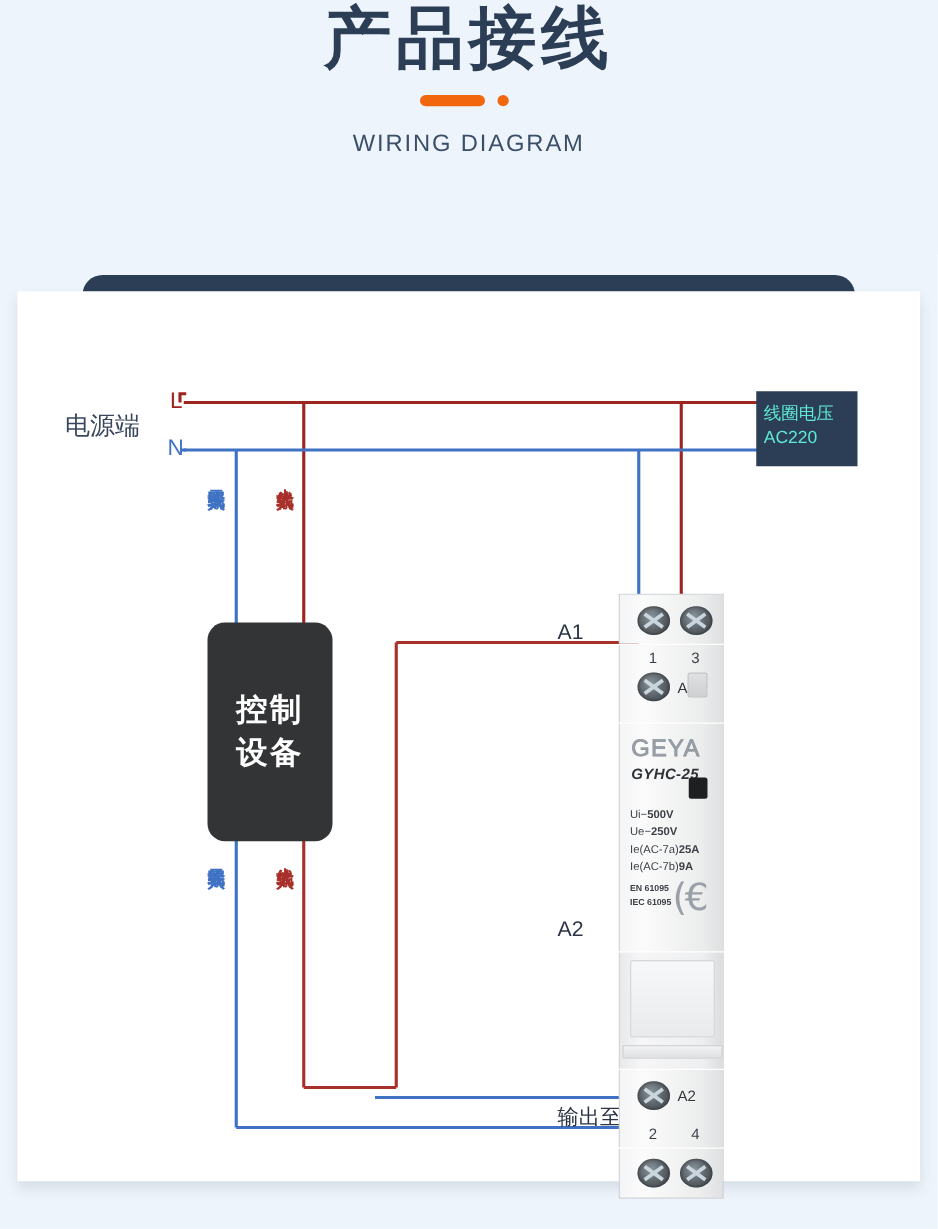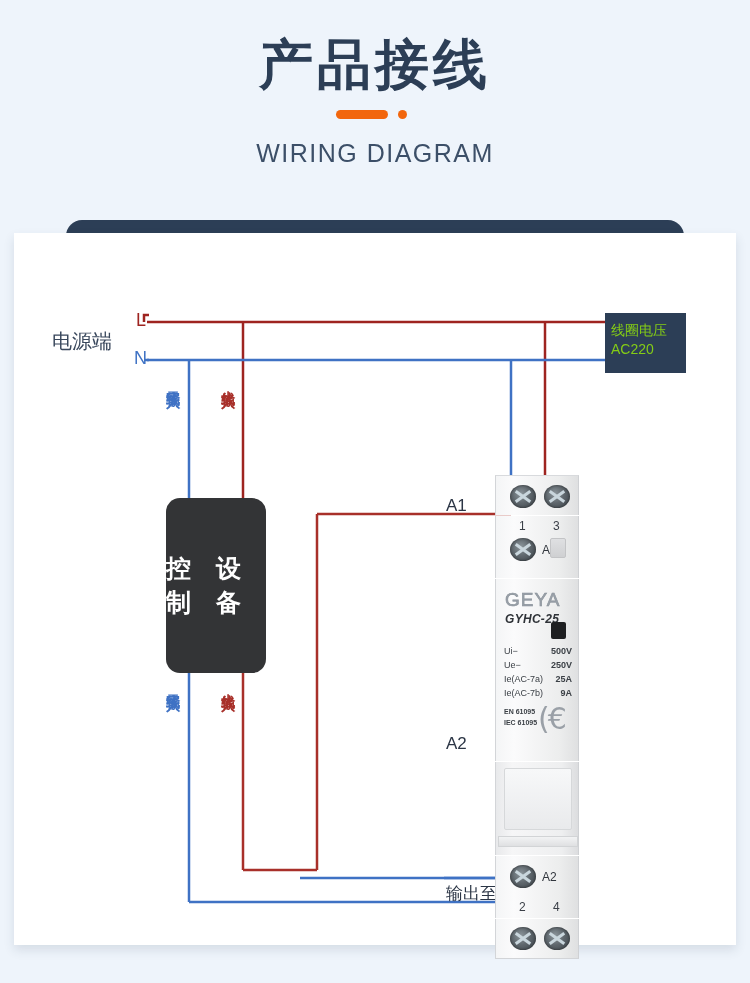--- a/index.html
+++ b/index.html
@@ -4,37 +4,37 @@
 <style>
   * { box-sizing: border-box; margin: 0; padding: 0; }
   body {
     width: 750px; height: 983px;
     background: #eef4fb;
     font-family: "Liberation Sans", "DejaVu Sans", sans-serif;
     position: relative; overflow: hidden;
   }
 
   
-  .header { width: 750px; padding-top: 34px; text-align: center; }
+  .header { width: 750px; text-align: center; }
   .main-title {
     font-size: 54px; font-weight: bold; color: #2c3e56;
     letter-spacing: 4px; line-height: 1.15;
     font-family: "DejaVu Sans", "Liberation Sans", sans-serif;
   }
   .divider { margin: 14px auto 0; width: 78px; height: 9px; position: relative; }
   .divider .bar {
     position: absolute; left: 0; top: 0; width: 52px; height: 9px;
     background: #f2660d; border-radius: 5px;
   }
   .divider .dot {
     position: absolute; left: 62px; top: 0; width: 9px; height: 9px;
     background: #f2660d; border-radius: 50%;
   }
   .sub-title {
-    margin-top: 20px; font-size: 25px; color: #3c4f68;
+    margin-top: 20px; font-size: 19px; color: #3c4f68;
     letter-spacing: 1.5px;
   }
 
   
   .navy-plate {
     position: absolute; left: 66px; top: 220px; width: 618px; height: 60px;
     background: #2c3e56; border-radius: 16px;
   }
   .card {
     position: absolute; left: 14px; top: 233px; width: 722px; height: 712px;
@@ -68,30 +68,30 @@
     line-height: 1.05; white-space: nowrap;
   }
   .vlab-n1 { left: 152px; top: 147px; color: #3f72c4; }
   .vlab-l1 { left: 207px; top: 147px; color: #a8302a; }
   .vlab-n2 { left: 152px; top: 450px; color: #3f72c4; }
   .vlab-l2 { left: 207px; top: 450px; color: #a8302a; }
 
   
   .coil-box {
     position: absolute; left: 591px; top: 80px; width: 81px; height: 60px;
-    background: #2c3e56; color: #84cc16; font-size: 14px;
+    background: #2c3e56; color: #5eead4; font-size: 14px;
     padding: 8px 0 0 6px; line-height: 1.35;
   }
 
   
   .ctrl-dev {
     position: absolute; left: 152px; top: 265px; width: 100px; height: 175px;
     background: #333436; border-radius: 14px;
     color: #fff; font-size: 25px; font-weight: bold;
-    display: flex; flex-direction: row; align-items: center;
+    display: flex; flex-direction: column; align-items: center;
     justify-content: center; line-height: 1.35; letter-spacing: 2px;
   }
 
   
   .relay { position: absolute; left: 481px; top: 242px; width: 84px; height: 584px; }
 
   .rly-sec {
     position: absolute; left: 0; width: 84px;
     background: linear-gradient(to right,#f4f5f6 0%,#fbfbfc 22%,#eceded 78%,#dfe0e1 100%);
     border-left: 1px solid #d3d5d8; border-right: 1px solid #cfd1d4;
@@ -145,21 +145,21 @@
     font-family: "Liberation Sans", sans-serif;
   }
   .model {
     position: absolute; left: 9px; top: 33px; font-size: 12px; font-weight: bold;
     color: #2f3338; letter-spacing: 0.3px; font-style: italic;
   }
   .spec {
     position: absolute; left: 8px; top: 66px; width: 68px;
     font-size: 9px; color: #3b4046; line-height: 1.55;
   }
-  .spec-row { display: flex; justify-content: space-between; }
+  .spec-row { display: flex; }
   .spec-row span:last-child { font-weight: bold; }
   .norm {
     position: absolute; left: 8px; top: 128px; font-size: 7px;
     color: #3b4046; font-weight: bold; line-height: 1.5;
   }
   .ce {
     position: absolute; left: 42px; top: 122px; font-size: 30px; color: #9aa0a7;
     font-family: "DejaVu Sans", sans-serif; letter-spacing: -2px;
   }
   .win-inner {

